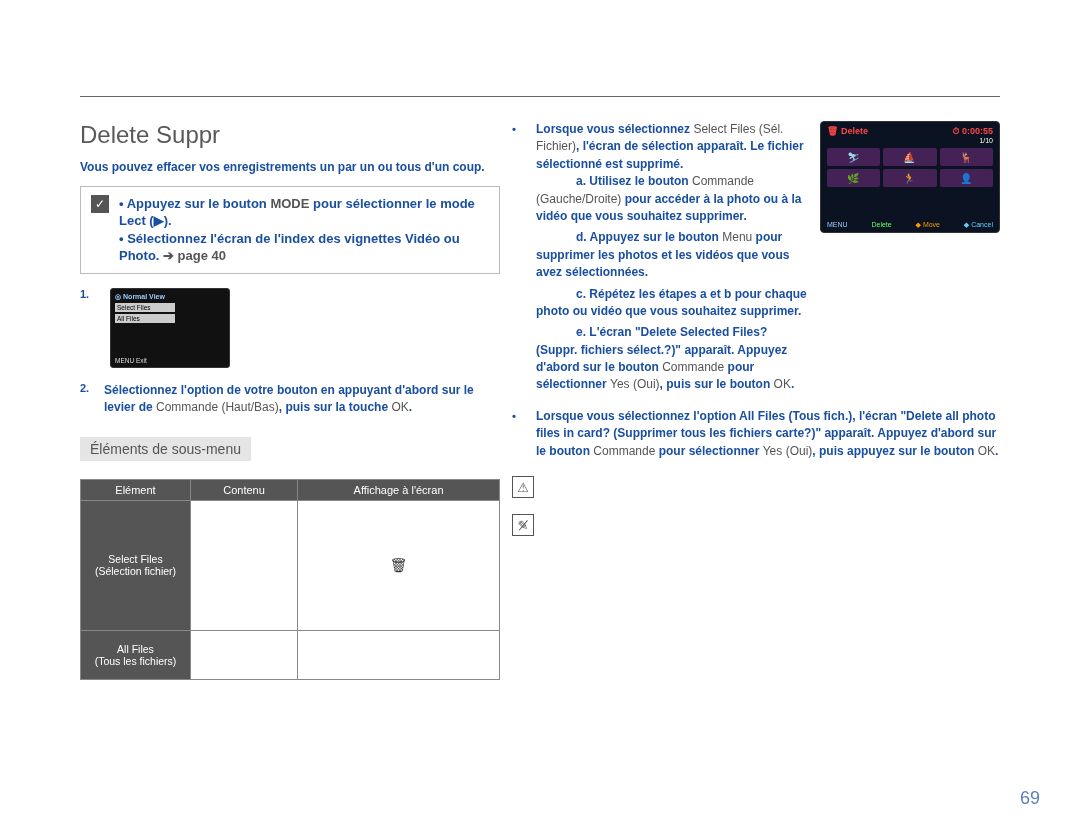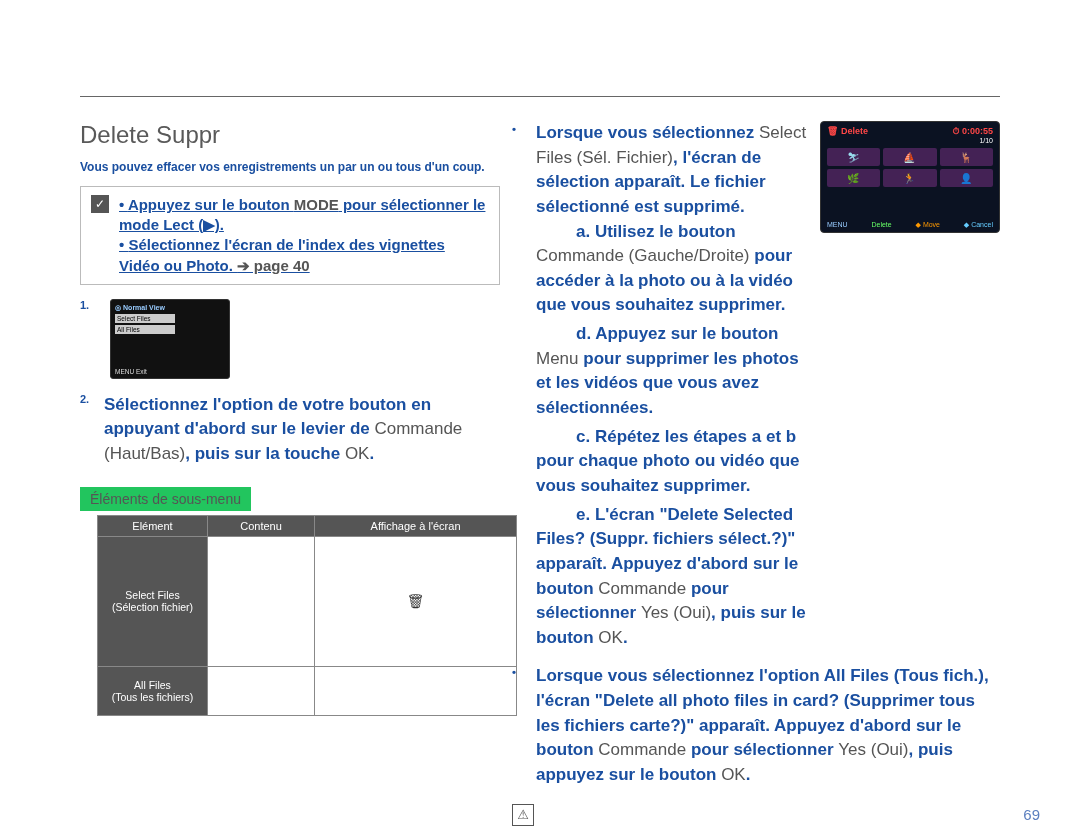--- a/index.html
+++ b/index.html
@@ -46,60 +46,58 @@
     width: 18px; height: 18px; flex: 0 0 18px;
     background: #555;
     color: #fff;
     display: flex; align-items: center; justify-content: center;
     font-size: 12px;
   }
   .objectives ul { list-style: none; }
   .objectives li {
     color: #1a4fa0;
     font-weight: 700;
-    font-size: 15px;
+    font-size: 13px;
     line-height: 1.35;
-    text-decoration: underline;
   }
   .objectives li .gray { color: #555; font-weight: 700; }
   .objectives li::before { content: "• "; color: #1a4fa0; }
 
   .step-block { display: flex; gap: 10px; margin-bottom: 14px; }
   .step-num { color: #1a4fa0; font-weight: 700; width: 14px; }
-  .step-text { flex: 1; font-size: 17px; line-height: 1.45; }
+  .step-text { flex: 1; font-size: 12px; line-height: 1.45; }
   .b-blue { color: #1a4fa0; font-weight: 700; }
   .plain { color: #555; }
 
   
   .mini-shot {
     width: 120px; height: 80px; background:#111; border-radius:3px;
     border:1px solid #333; position:relative; margin-left:6px; flex:0 0 120px;
     color:#ddd; font-size:7px; padding:4px;
   }
   .mini-shot .hdr { color:#9cf; font-weight:700; }
   .mini-shot .item { background:#ccc; color:#000; padding:1px 2px; margin:2px 0; width:60px; font-size:6.5px;}
   .mini-shot .foot { position:absolute; bottom:3px; left:4px; font-size:6.5px;}
 
   .sub-head {
-    background: #22c55e;
+    background: #e5e5e5;
     color: #555;
     font-size: 14px;
     padding: 4px 10px;
     display: inline-block;
     margin-top: 6px;
-    margin-bottom: 2px;
+    margin-bottom: 16px;
   }
 
   table.submenu {
     width: 100%;
     border-collapse: collapse;
     font-size: 11px;
     color: #eee;
     margin-top: 2px;
-    margin-left: 17px;
   }
   table.submenu th {
     background: #555; color:#fff; font-weight:400;
     border: 1px solid #888; padding: 4px 6px; font-size: 11px;
   }
   table.submenu td {
     border: 1px solid #888; padding: 12px 6px;
     background:#fff; color:#333; vertical-align: top;
   }
   table.submenu td.rowlabel {
@@ -133,22 +131,22 @@
   .thumb-gallery .foot .g { color:#6f6;} .thumb-gallery .foot .o{color:#f90;} .thumb-gallery .foot .b{color:#6cf;}
 
   .note-row { display:flex; gap:10px; margin-top:16px; font-size:11px; color:#555; }
   .note-badge {
     width:22px; height:22px; border:1.5px solid #555; display:flex;
     align-items:center; justify-content:center; font-size:13px; flex:0 0 22px;
   }
 
   .page-num {
     position: absolute;
-    right: 40px; bottom: 4px;
-    color:#5b7fbf; font-size:15px;
+    right: 40px; bottom: 18px;
+    color:#5b7fbf; font-size:18px;
   }
 </style>
 </head>
 <body>
 
 <hr class="page-top-rule">
 
 <div class="columns">
   <div class="col-left">
     <h1 class="page-title">Delete Suppr</h1>

